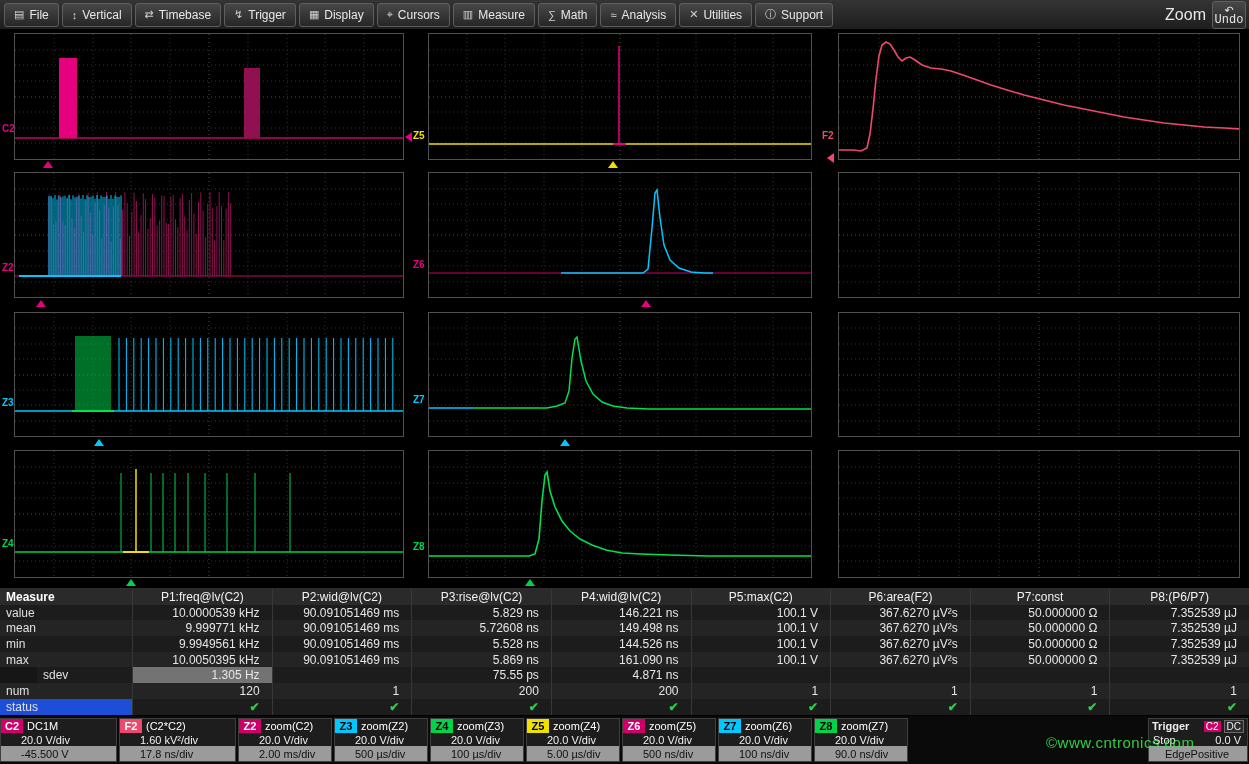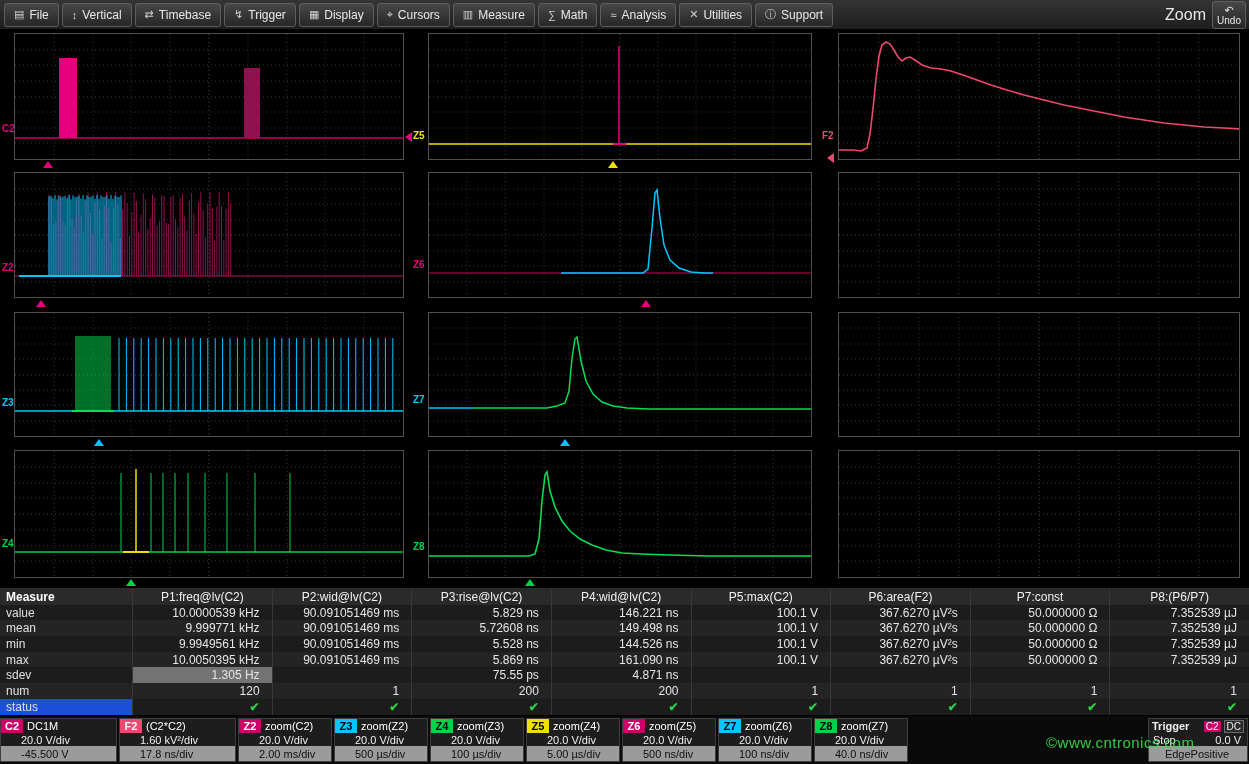--- a/index.html
+++ b/index.html
@@ -21,21 +21,21 @@
     white-space:nowrap;
   }
   .menu-icon{font-size:11px;color:#cfcfcf;}
   #menu-right{margin-left:auto;display:flex;align-items:center;gap:6px;padding-right:3px;}
   #zoom-label{font-size:16px;color:#e8e8e8;}
   #undo-btn{
     width:32px;height:26px;display:flex;flex-direction:column;align-items:center;justify-content:center;
     background:linear-gradient(#474747,#262626);border:1px solid #5e5e5e;border-radius:3px;color:#e8e8e8;
   }
   #undo-btn .glyph{font-size:11px;line-height:11px;}
-  #undo-btn .lbl{font-size:10px;line-height:9px;}
+  #undo-btn .lbl{font-size:12px;line-height:9px;font-family:Liberation Mono, monospace;}
   
   #scope{position:absolute;left:0;top:0;width:1249px;height:588px;}
   .panel{position:absolute;border:1px solid #505050;background:#000;box-sizing:border-box;}
   .panel svg{display:block;}
   .ch-label{position:absolute;font-size:10px;font-weight:bold;z-index:5;}
   .marker{position:absolute;width:0;height:0;border-left:5px solid transparent;border-right:5px solid transparent;z-index:5;}
   .level-arrow{position:absolute;width:0;height:0;border-top:5px solid transparent;border-bottom:5px solid transparent;z-index:5;}
   
   #measure{
     position:absolute;left:0;top:588px;width:1249px;height:126px;background:#161616;
@@ -626,21 +626,21 @@
     <div class="mcell mval mborder" style="background: rgb(28, 28, 28);">7.352539 µJ</div>
     <div class="mcell mrowlabel" style="background: rgb(36, 36, 36);">max</div>
     <div class="mcell mval mborder" style="background: rgb(36, 36, 36);">10.0050395 kHz</div>
     <div class="mcell mval mborder" style="background: rgb(36, 36, 36);">90.091051469 ms</div>
     <div class="mcell mval mborder" style="background: rgb(36, 36, 36);">5.869 ns</div>
     <div class="mcell mval mborder" style="background: rgb(36, 36, 36);">161.090 ns</div>
     <div class="mcell mval mborder" style="background: rgb(36, 36, 36);">100.1 V</div>
     <div class="mcell mval mborder" style="background: rgb(36, 36, 36);">367.6270 µV²s</div>
     <div class="mcell mval mborder" style="background: rgb(36, 36, 36);">50.000000 Ω</div>
     <div class="mcell mval mborder" style="background: rgb(36, 36, 36);">7.352539 µJ</div>
-    <div class="mcell mrowlabel" style="background: rgb(28, 28, 28);">sdev</div>
+    <div class="mcell mrowlabel" style="background: rgb(28, 28, 28); margin-left: 37px;">sdev</div>
     <div class="mcell mval mborder" style="background: #737373;">1.305 Hz</div>
     <div class="mcell mval mborder" style="background: rgb(28, 28, 28);"></div>
     <div class="mcell mval mborder" style="background: rgb(28, 28, 28);">75.55 ps</div>
     <div class="mcell mval mborder" style="background: rgb(28, 28, 28);">4.871 ns</div>
     <div class="mcell mval mborder" style="background: rgb(28, 28, 28);"></div>
     <div class="mcell mval mborder" style="background: rgb(28, 28, 28);"></div>
     <div class="mcell mval mborder" style="background: rgb(28, 28, 28);"></div>
     <div class="mcell mval mborder" style="background: rgb(28, 28, 28);"></div>
     <div class="mcell mrowlabel" style="background: rgb(36, 36, 36);">num</div>
     <div class="mcell mval mborder" style="background: rgb(36, 36, 36);">120</div>
@@ -726,21 +726,21 @@
       </div>
       <div class="r2">20.0 V/div</div>
       <div class="r3">100 ns/div</div>
     </div>
     <div class="dbox" style="left: 814px; width: 94px;">
       <div class="r1">
         <span class="dtab" style="background: rgb(0, 210, 74); color: rgb(0, 0, 0);">Z8</span>
         <span class="dsrc">zoom(Z7)</span>
       </div>
       <div class="r2">20.0 V/div</div>
-      <div class="r3">40.0 ns/div</div>
+      <div class="r3">90.0 ns/div</div>
     </div>
     <div class="dbox" style="left: 1148px; width: 100px;">
       <div class="r1" style="padding: 0px 3px; gap: 3px;">
         <span style="font-weight: bold;">Trigger</span>
         <span style="margin-left: auto; background: rgb(204, 0, 102); color: rgb(255, 255, 255); padding: 0px 2px; font-size: 10px;">C2</span>
         <span style="background: rgb(43, 43, 43); border: 1px solid rgb(106, 106, 106); padding: 0px 2px; font-size: 10px;">DC</span>
       </div>
       <div class="r2" style="padding-left: 4px; padding-right: 6px; justify-content: space-between;">
         <span>Stop</span>
         <span>0.0 V</span>

